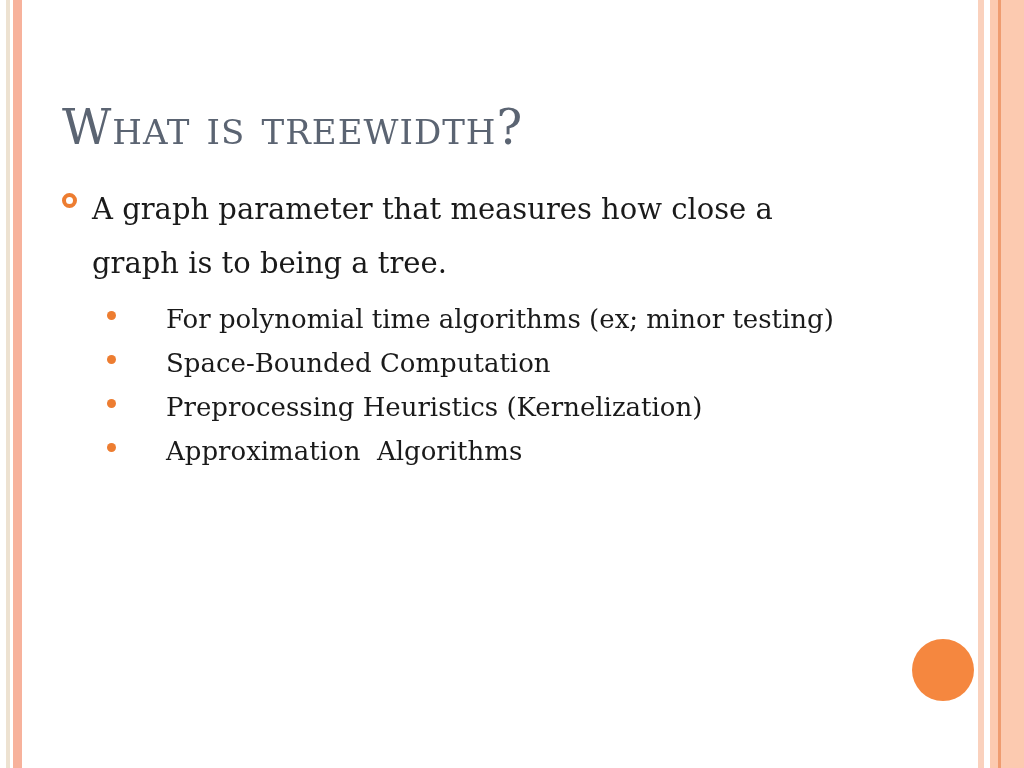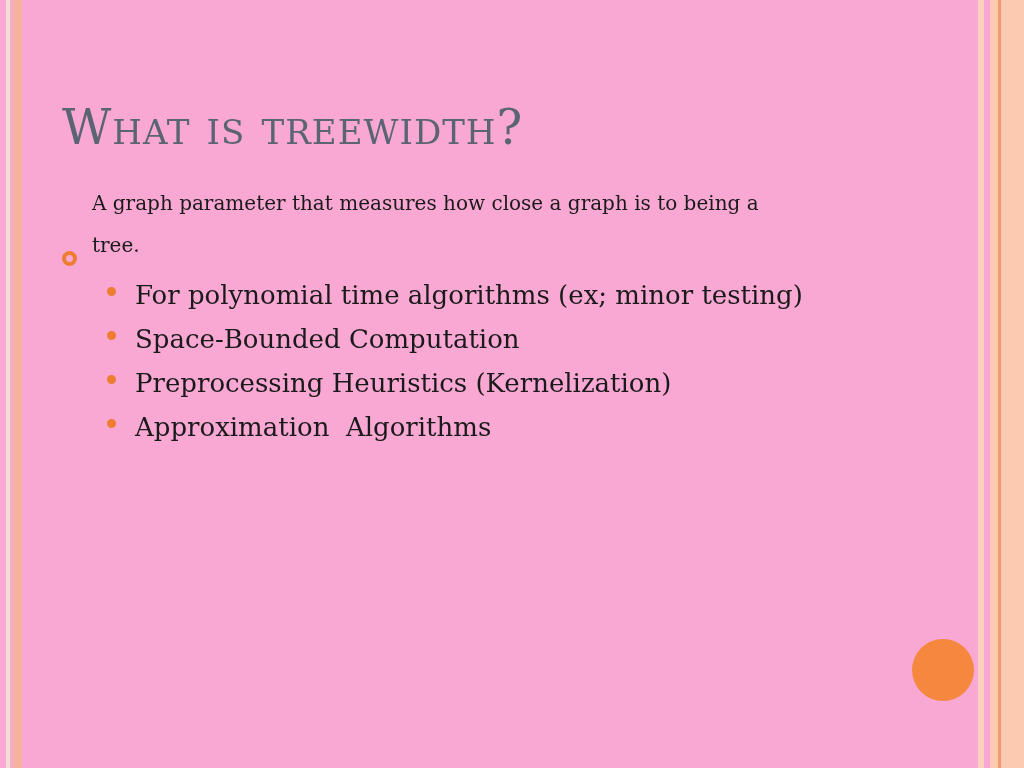--- a/index.html
+++ b/index.html
@@ -1,19 +1,19 @@
 <!DOCTYPE html>
 <html style="--c-title: #5B6472; --c-text: #1A1A1A; --c-red: #C42121; --c-bullet: #ED7D31; --c-circle: #F5873F; --c-left-cream: #EDE2D1; --c-left-salmon: #F7B29C; --c-right-thin: #FAD1BD; --c-right-band: #FCCAB0; --c-right-line: #EF9C70;"><head>
 <meta charset="utf-8">
 <style>
   html,body{margin:0;padding:0;background:#888;}
   .slide{
     position:relative;
     width:1024px;height:768px;
-    background:#f9a8d4;
+    background:#ffffff;
     overflow:hidden;
     font-family:"DejaVu Serif","Liberation Serif",serif;
   }
   
   .stripe{position:absolute;top:0;bottom:0;}
   .stripe-left-cream{left:6px;width:4px;background:var(--c-left-cream,#EDE2D1);}
   .stripe-left-salmon{left:13px;width:9px;background:var(--c-left-salmon,#F7B29C);}
   .stripe-right-thin{left:978px;width:6px;background:var(--c-right-thin,#FAD1BD);}
   .stripe-right-band{left:990px;width:34px;background:var(--c-right-band,#FCCAB0);}
   .stripe-right-line{left:998px;width:3px;background:var(--c-right-line,#EF9C70);}
@@ -24,24 +24,24 @@
     font-variant:small-caps;
     letter-spacing:1px;
     color:var(--c-title,#5B6472);
   }
   
   .body{
     position:absolute;left:62px;top:182px;width:790px;
     color:var(--c-text,#1a1a1a);
   }
   .li{display:flex;align-items:flex-start;}
-  .li-l1{font-size:20px;line-height:42px;margin-bottom:11px;align-items:flex-end;}
+  .li-l1{font-size:29px;line-height:54px;margin-bottom:11px;}
   .li-l2{font-size:26px;line-height:36px;margin-bottom:8px;margin-left:45px;}
   .li-l1 .li-text{width:710px;}
-  .li-l2 .li-text{width:700px;}
+  .li-l2 .li-text{width:700px;margin-left:31px;}
   .li-text{white-space:pre-wrap;}
   .bullet-ring{
     flex:none;width:7px;height:7px;margin:11px 15px 0 0;
     border:4px solid var(--c-bullet,#ED7D31);
     border-radius:50%;
     background:transparent;
   }
   .bullet-dot{
     flex:none;width:9px;height:9px;margin:10px 19px 0 0;
     background:var(--c-bullet,#ED7D31);

